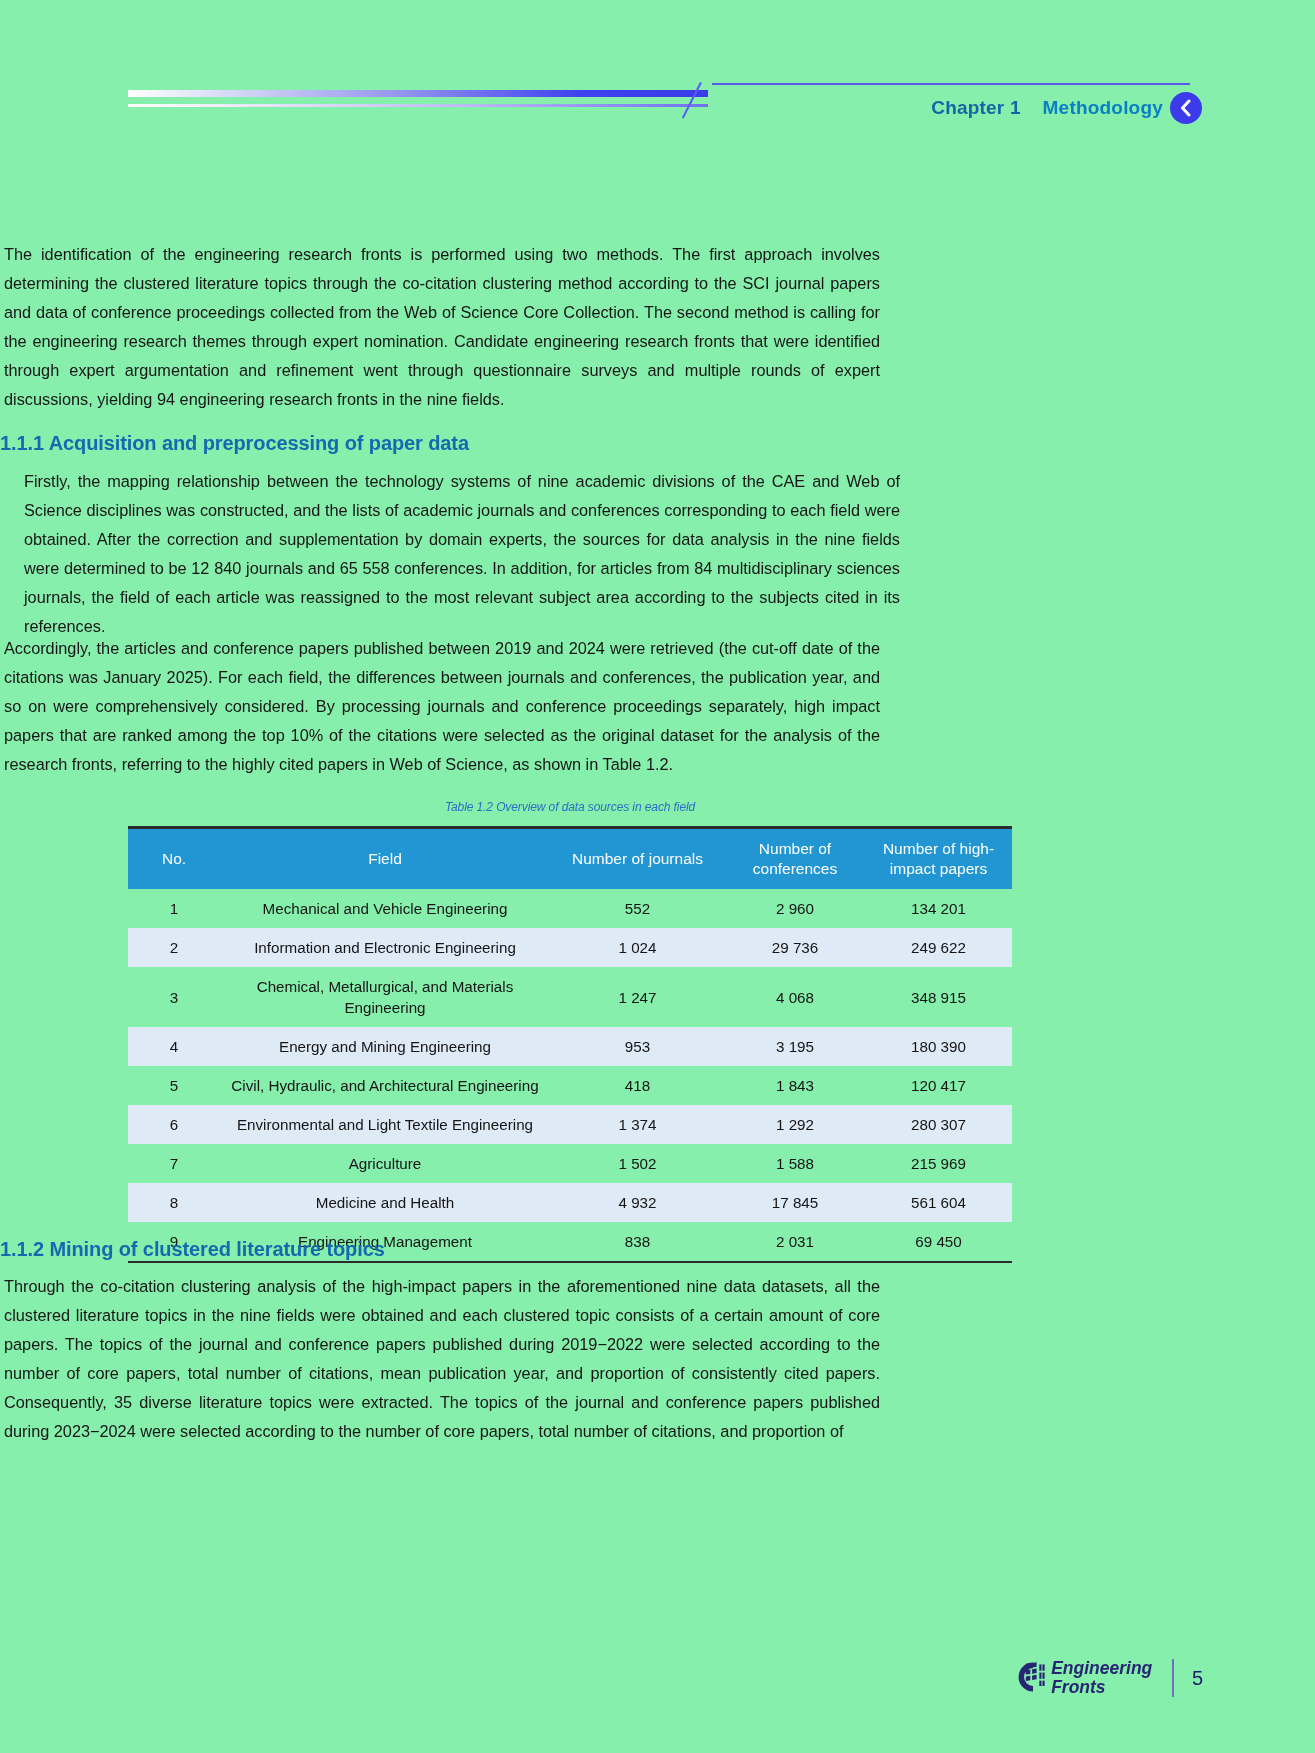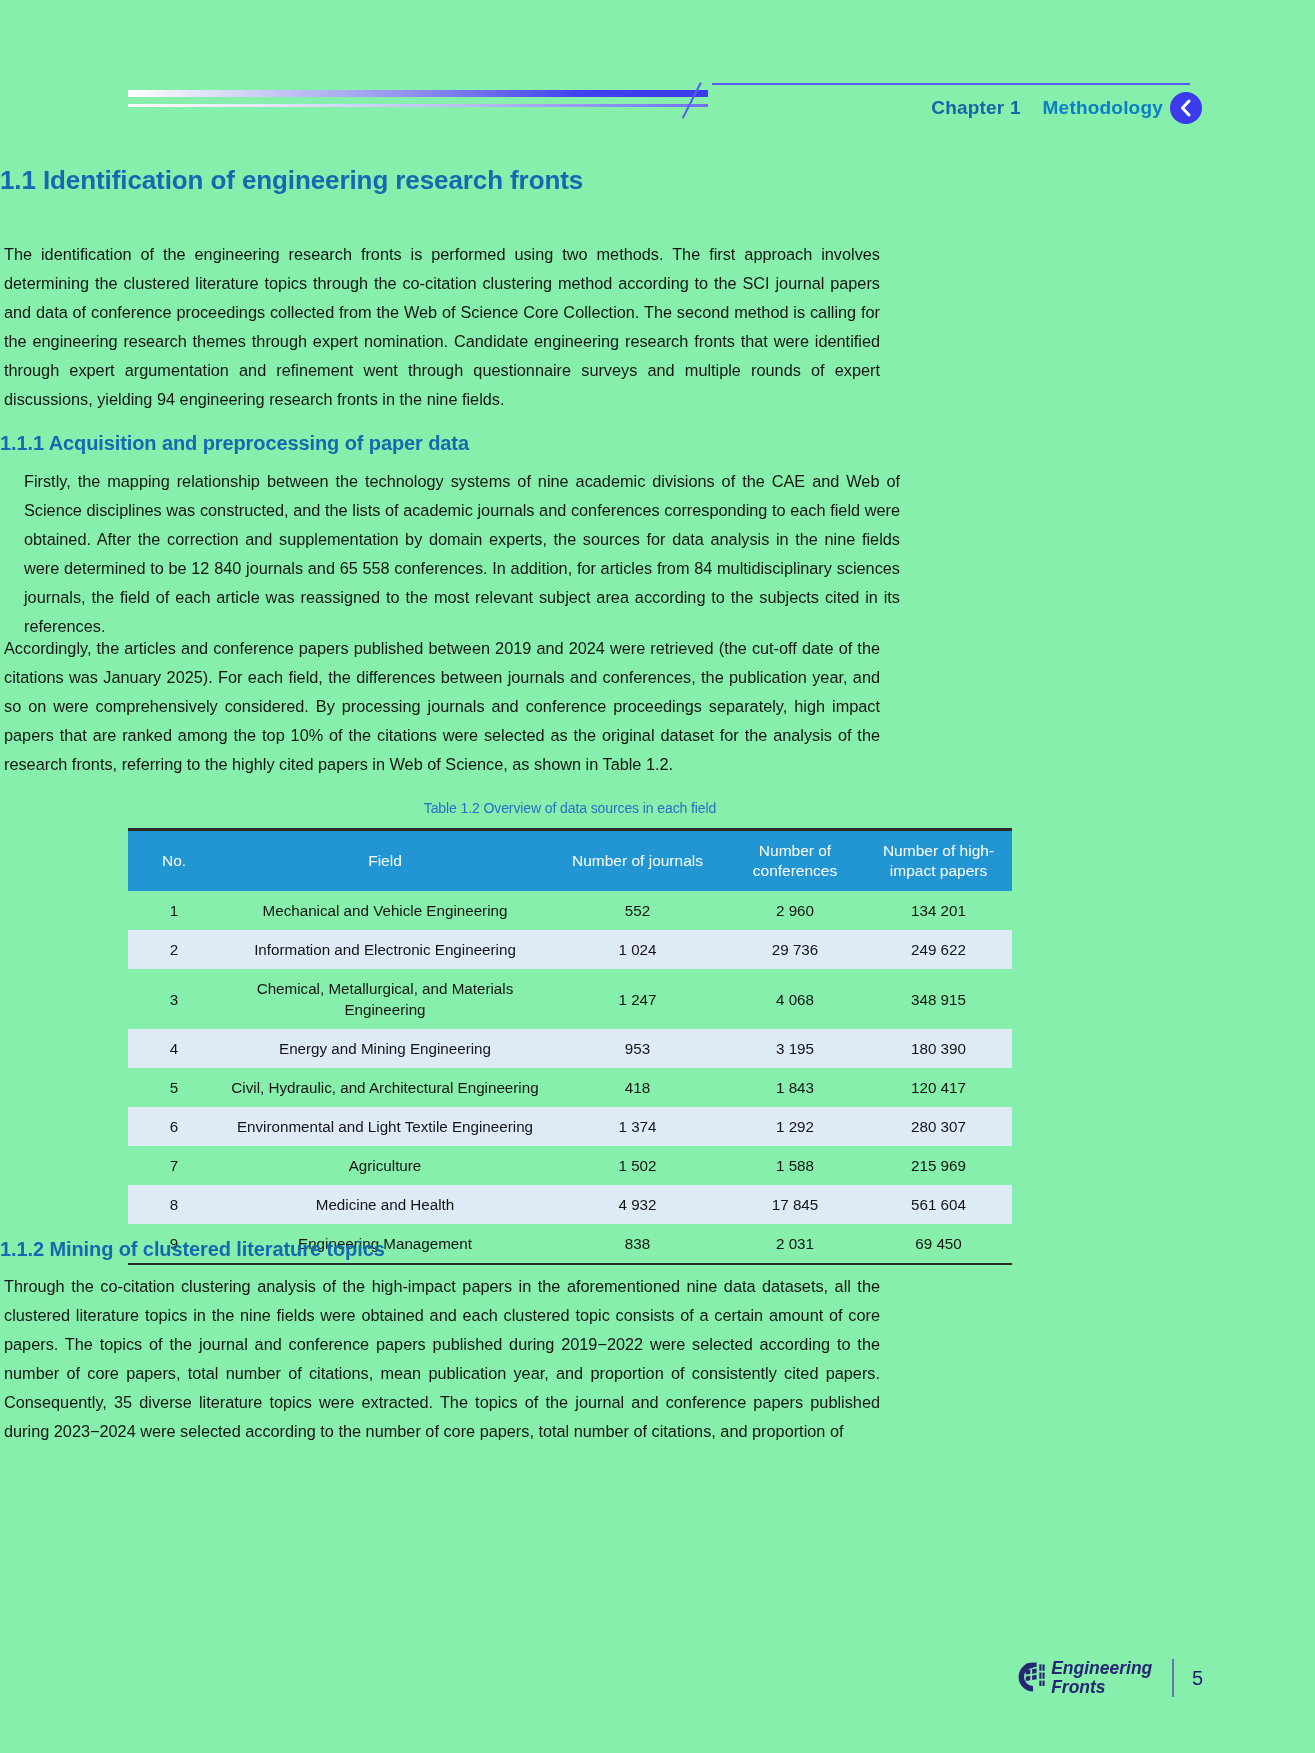--- a/index.html
+++ b/index.html
@@ -147,24 +147,25 @@
 
   
   .table-wrap {
     position: absolute;
     left: 128px;
     top: 800px;
     width: 884px;
   }
   .table-caption {
     text-align: center;
-    font-size: 14px;
+    font-size: 12px;
     color: #2b6fc4;
     margin-bottom: 12px;
     letter-spacing: -0.1px;
+    font-style: italic;
   }
   table.data {
     border-collapse: collapse;
     width: 884px;
     font-size: 15.2px;
     table-layout: fixed;
   }
   table.data thead tr {
     background: #2196d3;
     color: #ffffff;
@@ -265,21 +266,20 @@
       <span>&nbsp;&nbsp;</span>
       <span>Methodology</span>
     </div>
     <div class="header-badge">
       <svg width="14" height="18" viewBox="0 0 14 18" aria-hidden="true">
         <polyline points="10,2 3.5,9 10,16" fill="none" stroke="#ffffff" stroke-width="3" stroke-linecap="round" stroke-linejoin="round"></polyline>
       </svg>
     </div>
   </div>
 
-  <h1 class="sec-title">1.1 Identification of engineering research fronts</h1>
 
   <div class="para-block" id="para-intro">
     <p class="body">The identification of the engineering research fronts is performed using two methods. The first approach involves determining the clustered literature topics through the co-citation clustering method according to the SCI journal papers and data of conference proceedings collected from the Web of Science Core Collection. The second method is calling for the engineering research themes through expert nomination. Candidate engineering research fronts that were identified through expert argumentation and refinement went through questionnaire surveys and multiple rounds of expert discussions, yielding 94 engineering research fronts in the nine fields.</p>
   </div>
 
   <h2 class="subsec-title" id="h-111">1.1.1 Acquisition and preprocessing of paper data</h2>
 
   <div class="para-block" id="para-111a">
     <p class="body">Firstly, the mapping relationship between the technology systems of nine academic divisions of the CAE and Web of Science disciplines was constructed, and the lists of academic journals and conferences corresponding to each field were obtained. After the correction and supplementation by domain experts, the sources for data analysis in the nine fields were determined to be 12 840 journals and 65 558 conferences. In addition, for articles from 84 multidisciplinary sciences journals, the field of each article was reassigned to the most relevant subject area according to the subjects cited in its references.</p>
   </div>

